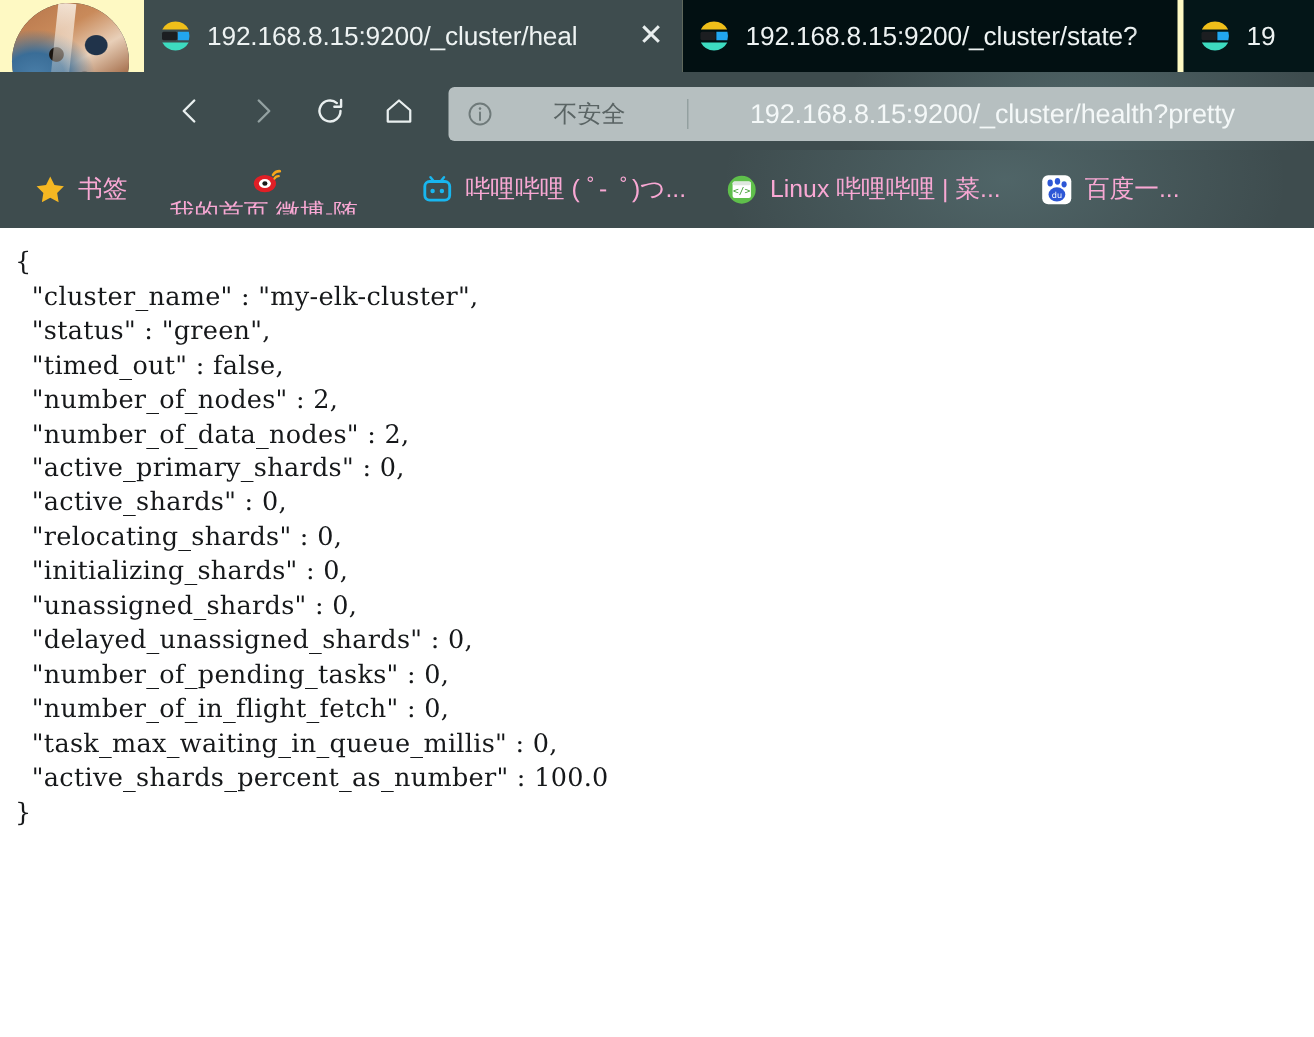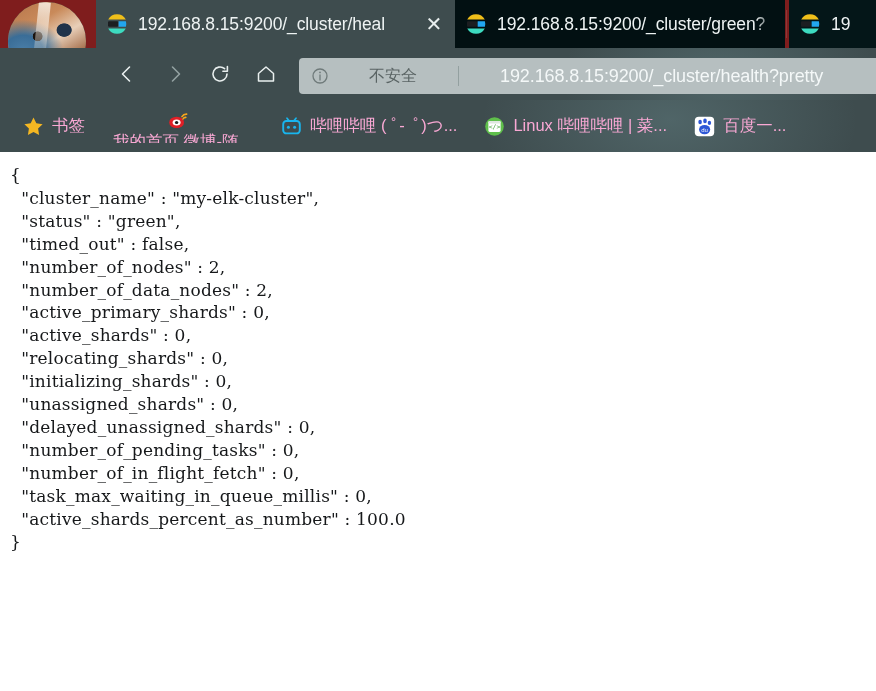--- a/index.html
+++ b/index.html
@@ -19,21 +19,21 @@
     height: 691px;
     overflow: hidden;
   }
 
   
   .tabstrip {
     position: absolute;
     top: 0; left: 0;
     width: 876px;
     height: 48px;
-    background: #7f1d1d;
+    background: #fef9c3;
     overflow: hidden;
   }
   .tabstrip-bg-glow {
     position: absolute;
     top: -40px; left: 470px;
     width: 300px; height: 160px;
     background: radial-gradient(ellipse at center, rgba(110,170,175,0.30) 0%, rgba(60,100,105,0.0) 70%);
     pointer-events: none;
   }
   .avatar {
@@ -298,21 +298,21 @@
 
     <div class="tab tab-inactive-1">
       <span class="favicon">
         <svg width="22" height="22" viewBox="0 0 22 22">
           <path d="M2.2 6.6 A10 10 0 0 1 19.8 6.6 Z" fill="#f0bf1a"></path>
           <rect x="2.0" y="8.2" width="10.2" height="5.6" rx="1.1" fill="#1c1e21"></rect>
           <path d="M12.6 8.2 H19.9 A10 10 0 0 1 19.9 13.8 H12.6 Z" fill="#22a6f0"></path>
           <path d="M2.2 15.4 A10 10 0 0 0 19.8 15.4 Z" fill="#3ddbc0"></path>
         </svg>
       </span>
-      <span class="tab-title">192.168.8.15:9200/_cluster/green?</span>
+      <span class="tab-title">192.168.8.15:9200/_cluster/state?</span>
     </div>
 
     <div class="tab tab-inactive-2">
       <span class="favicon">
         <svg width="22" height="22" viewBox="0 0 22 22">
           <path d="M2.2 6.6 A10 10 0 0 1 19.8 6.6 Z" fill="#f0bf1a"></path>
           <rect x="2.0" y="8.2" width="10.2" height="5.6" rx="1.1" fill="#1c1e21"></rect>
           <path d="M12.6 8.2 H19.9 A10 10 0 0 1 19.9 13.8 H12.6 Z" fill="#22a6f0"></path>
           <path d="M2.2 15.4 A10 10 0 0 0 19.8 15.4 Z" fill="#3ddbc0"></path>
         </svg>

